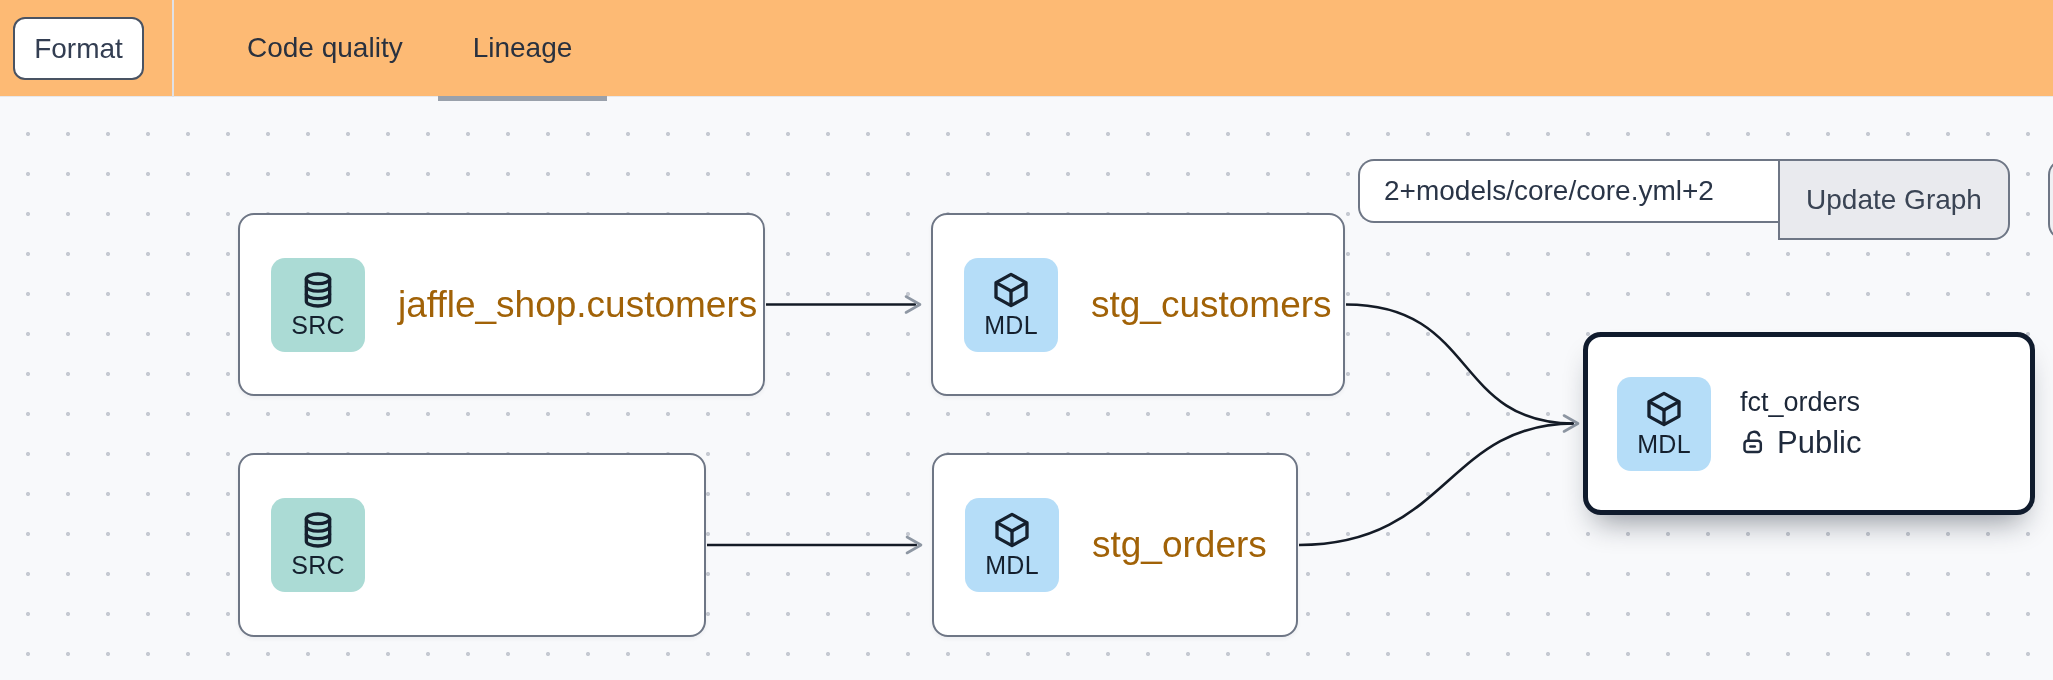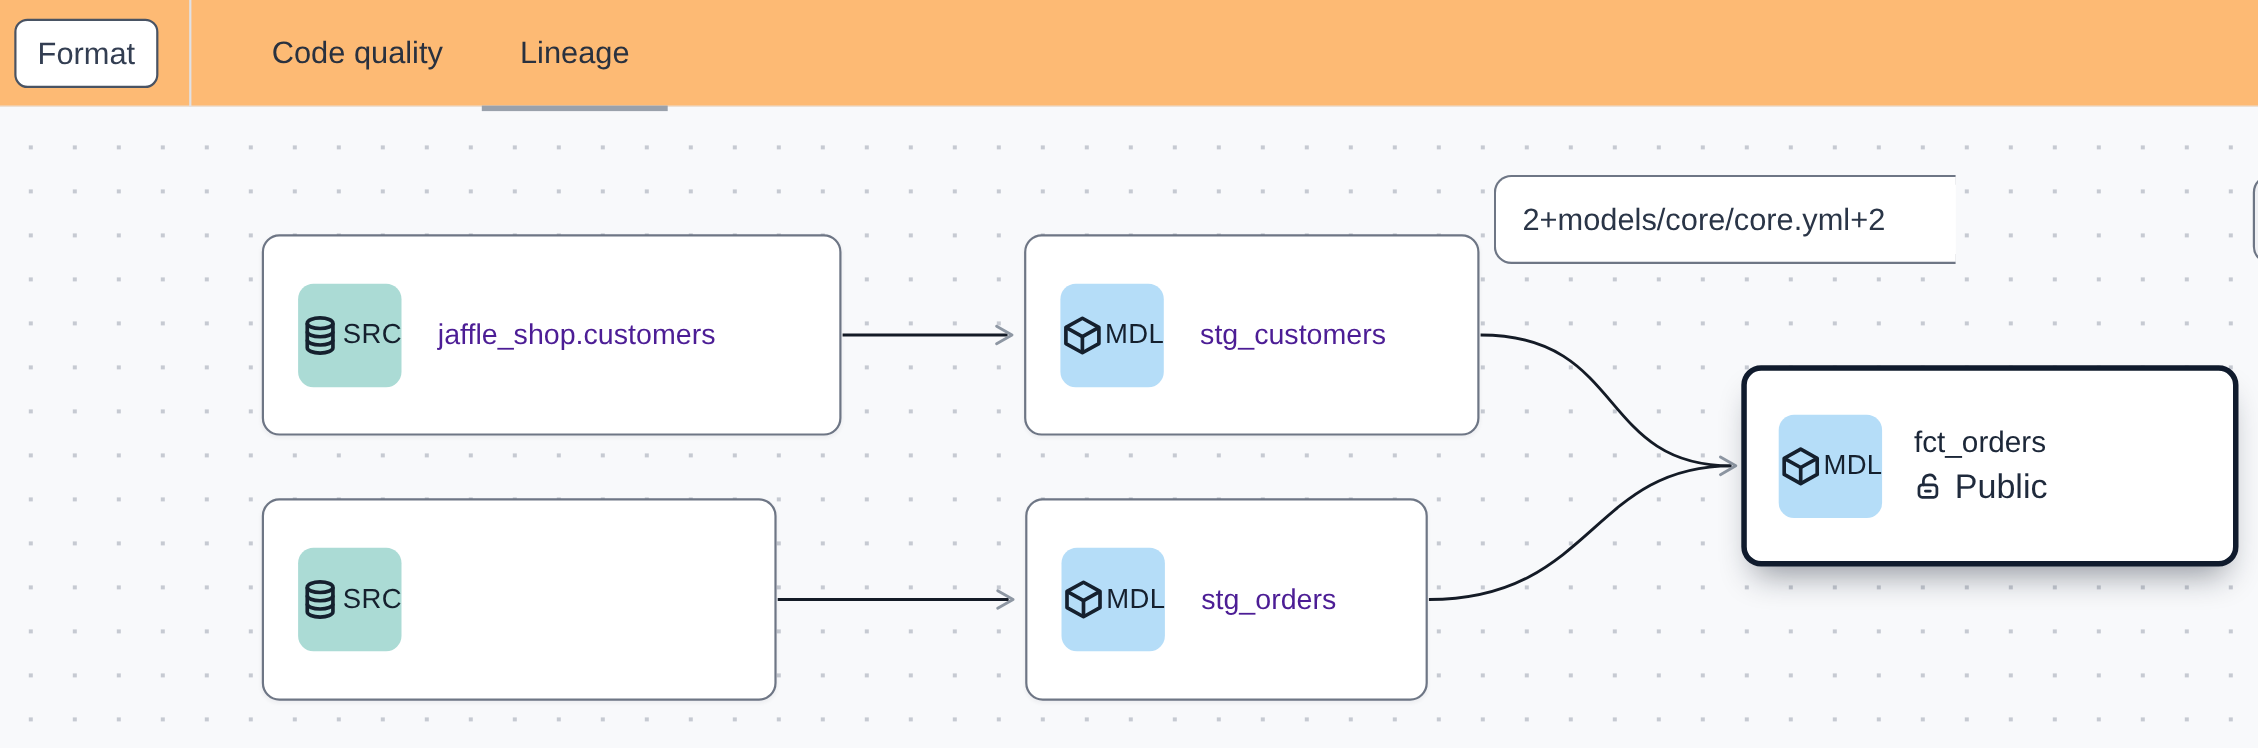--- a/index.html
+++ b/index.html
@@ -26,34 +26,34 @@
     background-size:40px 40px; background-position:8px 17px; }
   .edges { position:absolute; left:0; top:0; width:2053px; height:583px; pointer-events:none; }
 
   
   .node { position:absolute; background:#ffffff; border:2px solid #6e7685; border-radius:16px;
     display:flex; align-items:center; padding-left:31px; cursor:pointer;
     box-shadow:0 2px 4px rgba(16,24,40,0.05); }
   .node.selected { border:5px solid #101b2d; border-radius:18px; padding-left:29px;
     box-shadow:0 18px 30px -12px rgba(16,24,40,0.45); }
   .badge { width:94px; height:94px; border-radius:14px; flex:0 0 auto;
-    display:flex; flex-direction:row; align-items:center; justify-content:center; gap:1px; }
+    display:flex; flex-direction:column; align-items:center; justify-content:center; gap:1px; }
   .badge-src { background:#abdbd5; }
   .badge-mdl { background:#b5ddf8; }
   .badge svg { width:40px; height:40px; display:block; }
   .badge-label { font-size:25px; font-weight:500; color:#15202e; letter-spacing:0.3px; }
-  .node-label { font-size:26px; color:#4c1d95; margin-left:33px; white-space:nowrap; }
+  .node-label { font-size:37px; color:#a16207; margin-left:33px; white-space:nowrap; }
   .node-text-col { display:flex; flex-direction:column; gap:7px; margin-left:29px; }
   .node-title { font-size:27px; color:#1c2738; white-space:nowrap; }
   .access-row { display:flex; align-items:center; gap:10px; font-size:31px; color:#1f2a3c; }
   .access-row svg { width:27px; height:27px; display:block; }
 
   
   .selector-group { position:absolute; left:1358px; top:159px; height:81px; display:flex; z-index:6; }
-  .selector-input { width:420px; height:81px; background:#ffffff;
+  .selector-input { width:420px; height:64px; background:#ffffff;
     border:2px solid #6e7685; border-right:none; border-radius:16px 0 0 16px;
     font-family:"Liberation Sans", sans-serif; font-size:28px; color:#2a3547;
     padding:0 2px 0 24px; outline:none; }
   .update-graph-btn { width:232px; height:81px; background:#e9eaee;
     border:2px solid #6e7685; border-radius:0 16px 16px 0;
     font-family:"Liberation Sans", sans-serif; font-size:28px; color:#3a4454;
     cursor:pointer; white-space:nowrap; }
   .clipped-btn { position:absolute; left:2048px; top:159px; width:60px; height:81px;
     background:#eff0f3; border:2px solid #6e7685; border-radius:16px; z-index:6; }
 </style>
@@ -164,14 +164,15 @@
           </svg>
         </span>
         <span>Public</span>
       </div>
     </div>
   </div>
 </div>
 
 <div class="selector-group">
   <input class="selector-input" type="text" value="2+models/core/core.yml+2" style="">
+  <button class="update-graph-btn">Update Graph</button>
 </div>
 <div class="clipped-btn"></div>
 
 </body></html>

